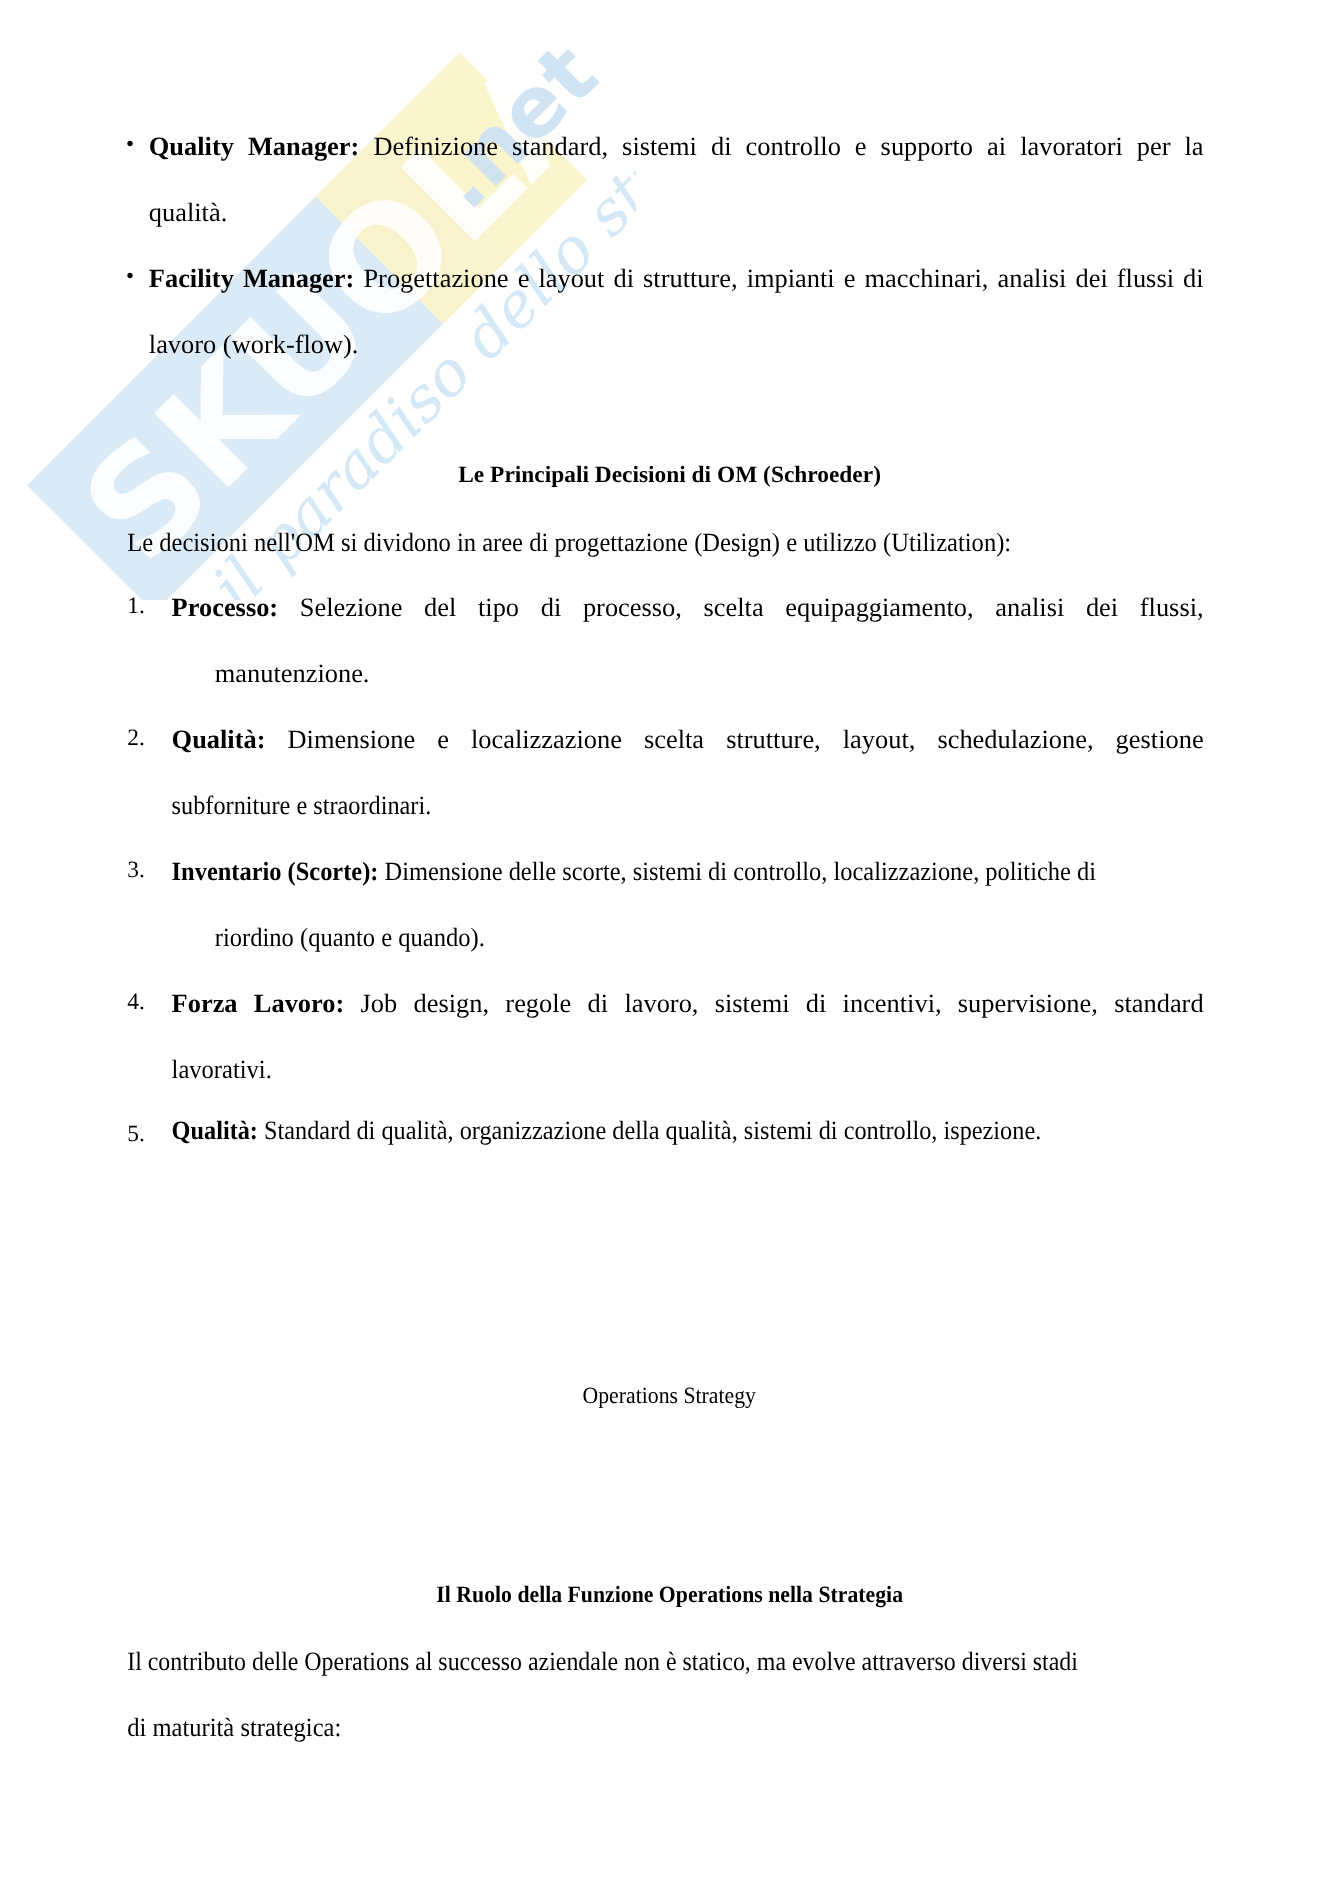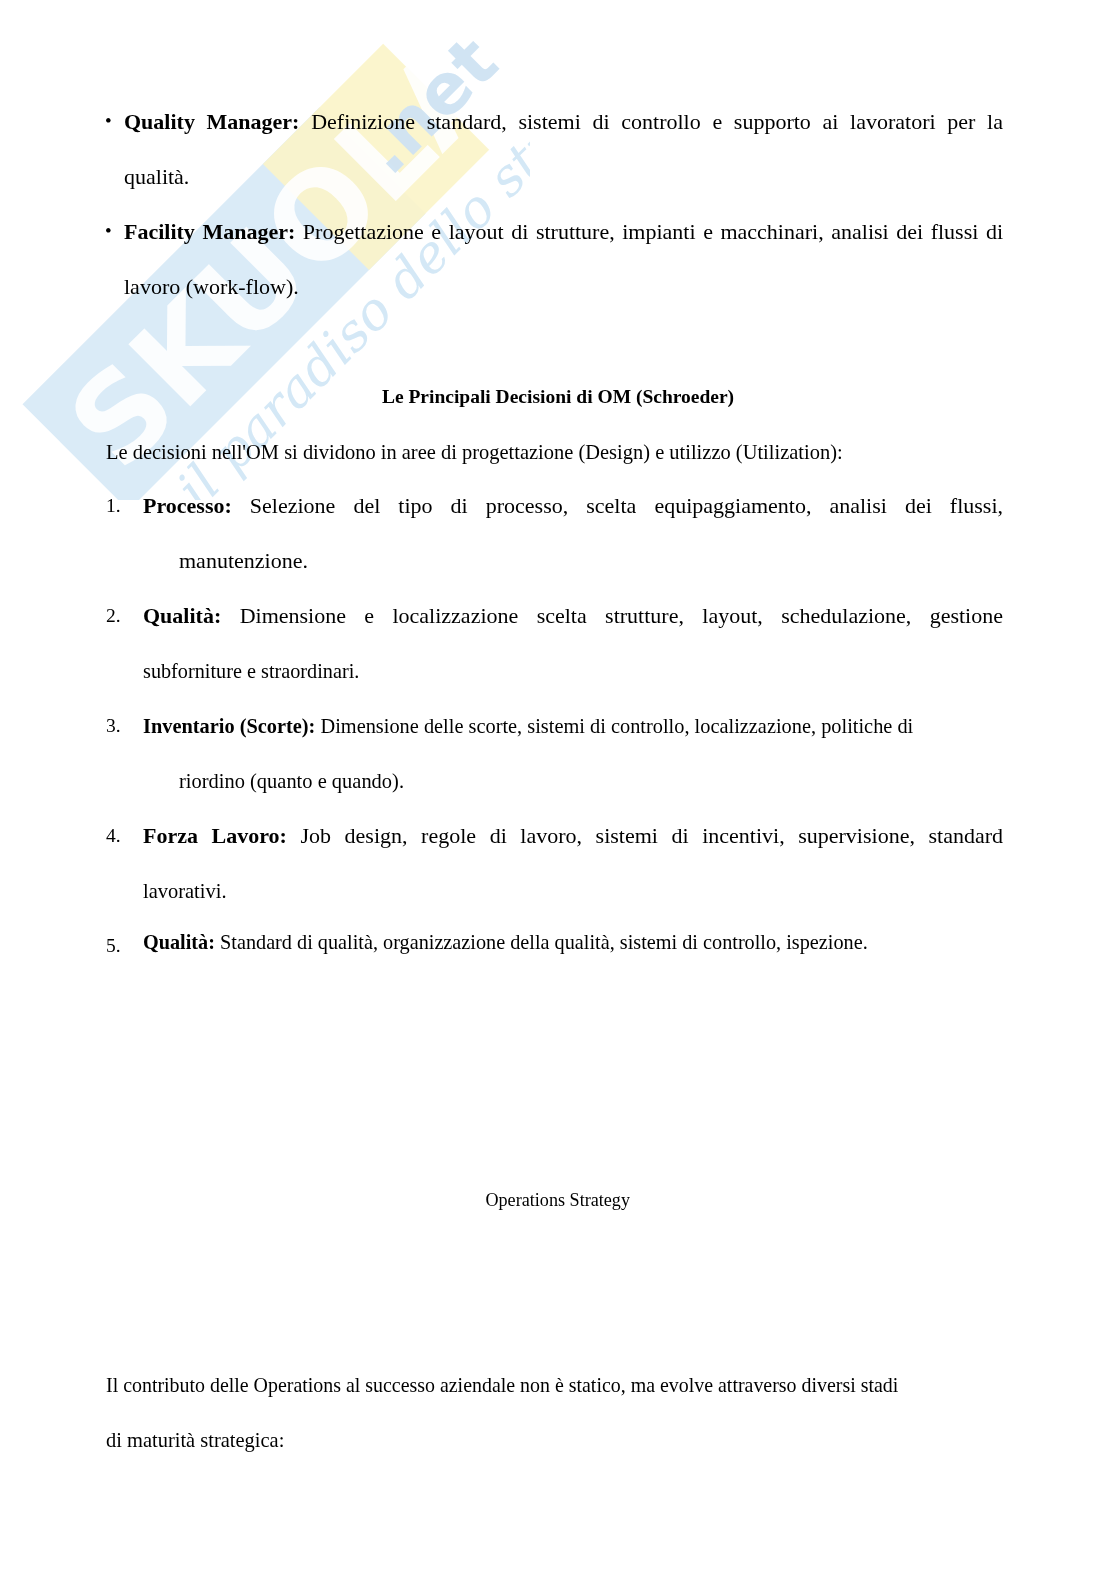--- a/index.html
+++ b/index.html
@@ -93,24 +93,27 @@
     </div>
 
     <span class="num" style="left:106px; top:934px; line-height:24px;">5.</span>
     <div class="line" style="left:143px; top:930px; width:880px;">
       <span class="condensed" style="transform:scaleX(0.92);">
         <span class="b">Qualità:</span>
         <span>Standard di qualità, organizzazione della qualità, sistemi di controllo, ispezione.</span>
       </span>
     </div>
 
-    <div class="heading u" style="top:1188px; line-height:24px;">
+    <div class="heading u" style="top:1152px; line-height:24px;">
       <span class="condensed" style="transform:scaleX(0.93); transform-origin:center center;">Operations Strategy</span>
     </div>
 
+    <div class="heading" style="top:1318px; line-height:24px;">
+      <span class="condensed" style="transform:scaleX(0.93); transform-origin:center center;">Il Ruolo della Funzione Operations nella Strategia</span>
+    </div>
 
     <div class="line" style="left:106px; top:1373px; width:900px;">
       <span class="condensed" style="transform:scaleX(0.905);">Il contributo delle Operations al successo aziendale non è statico, ma evolve attraverso diversi stadi</span>
     </div>
     <div class="line" style="left:106px; top:1428px;">
       <span class="condensed" style="transform:scaleX(0.93);">di maturità strategica:</span>
     </div>
 
   </div>
 </div>

